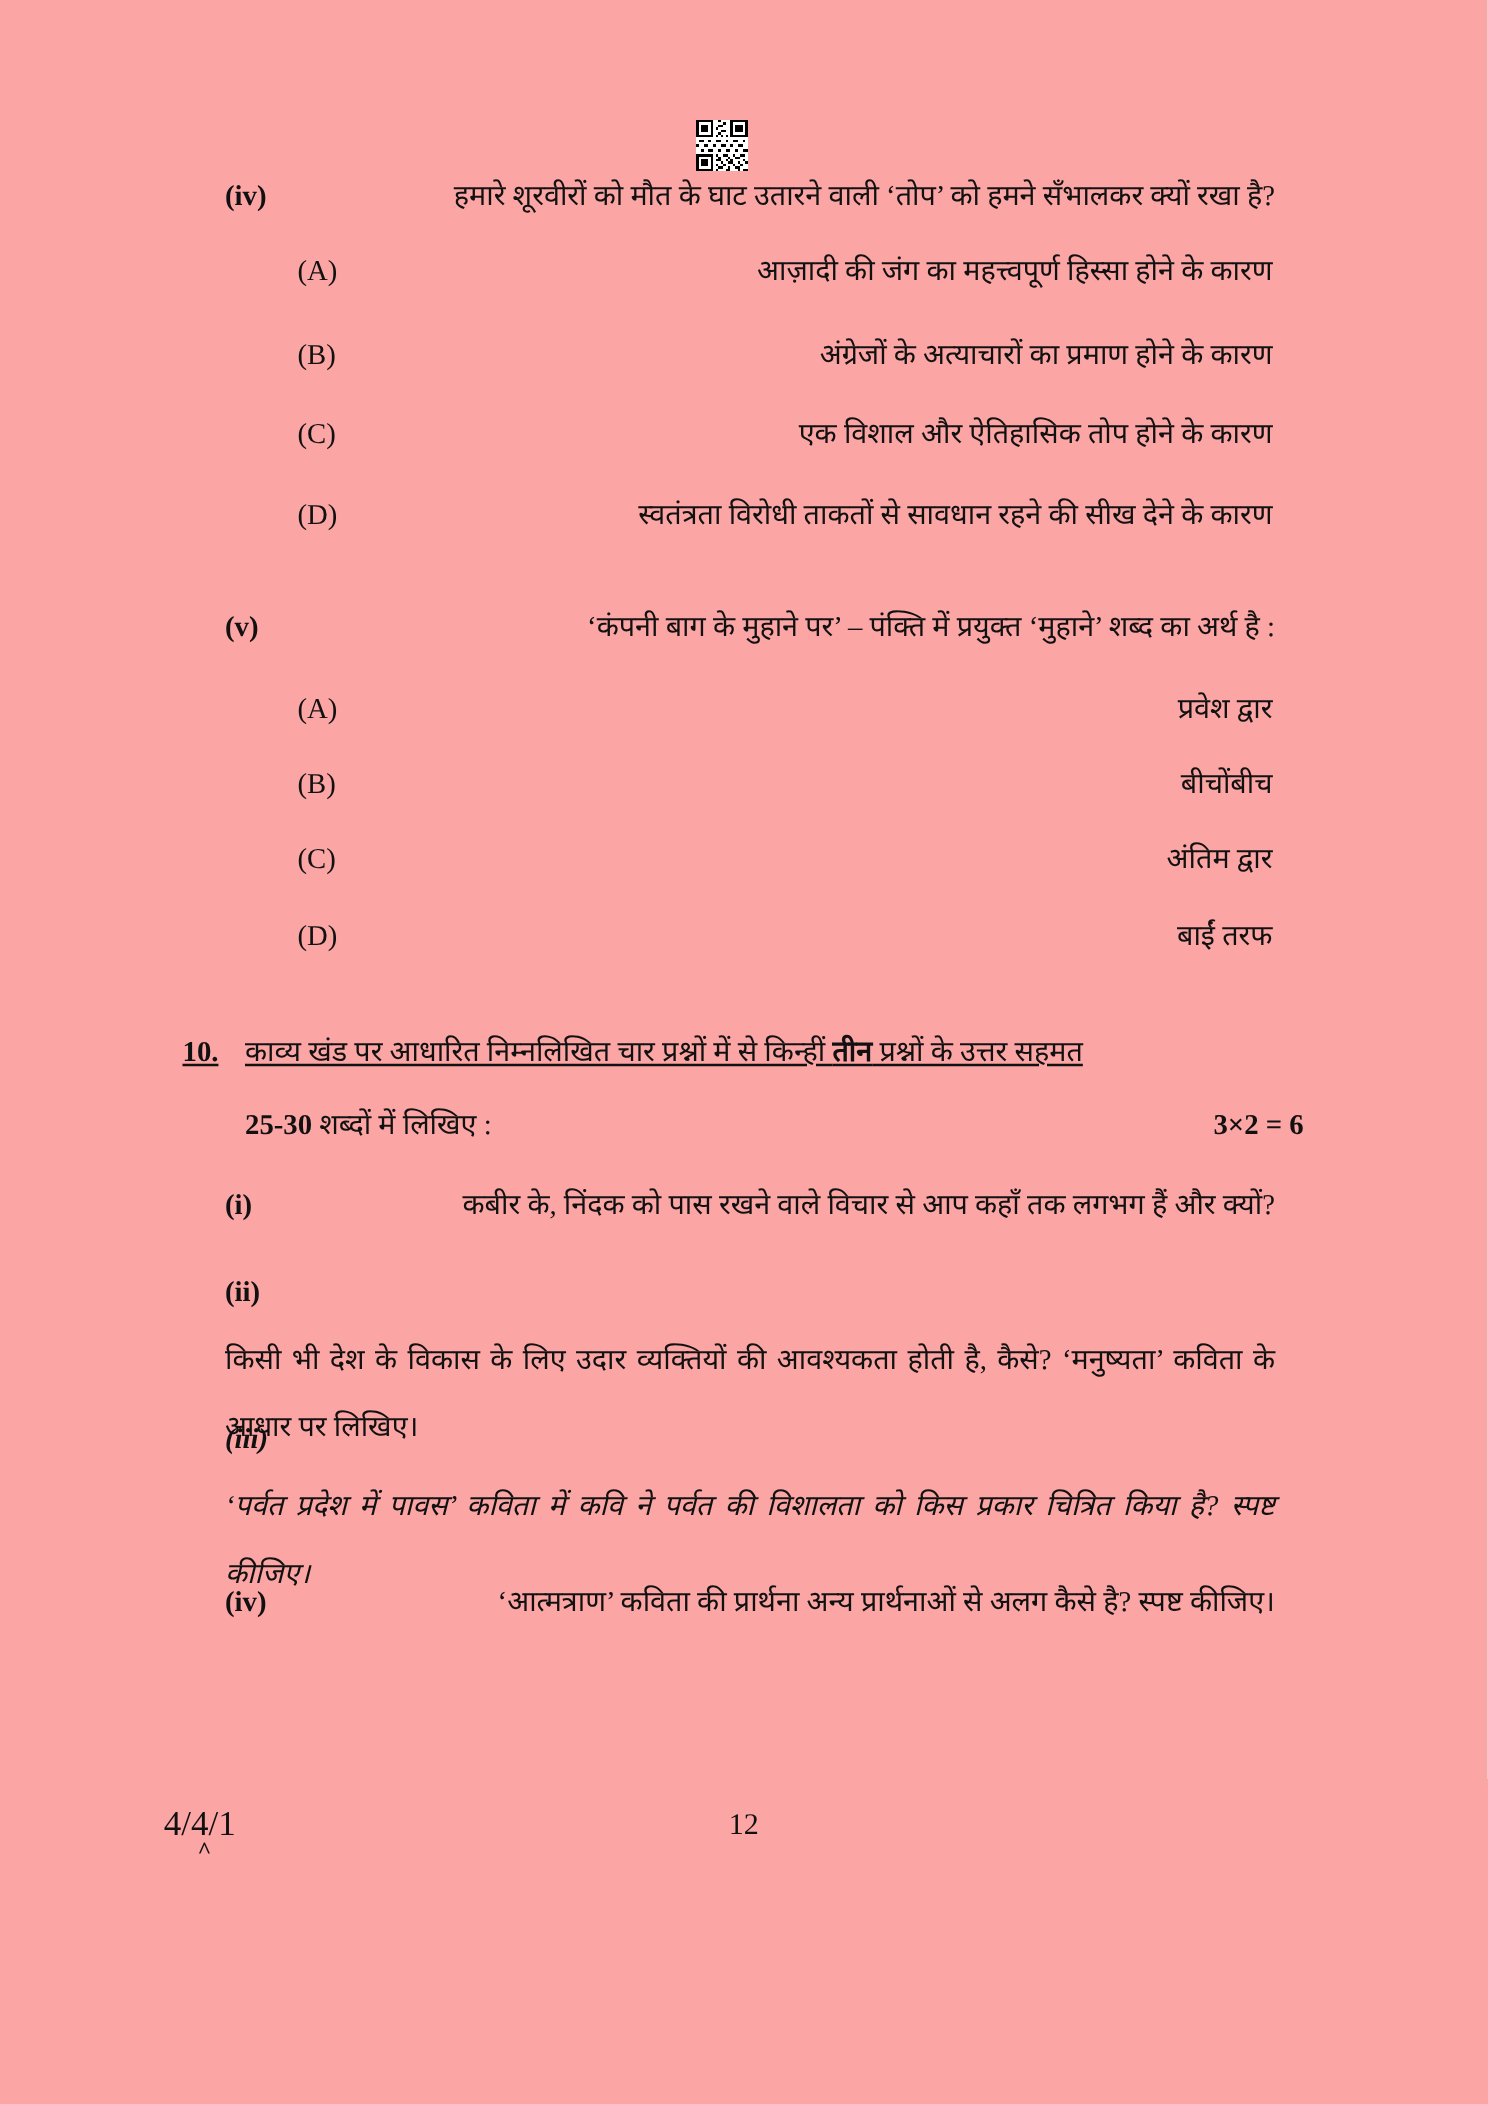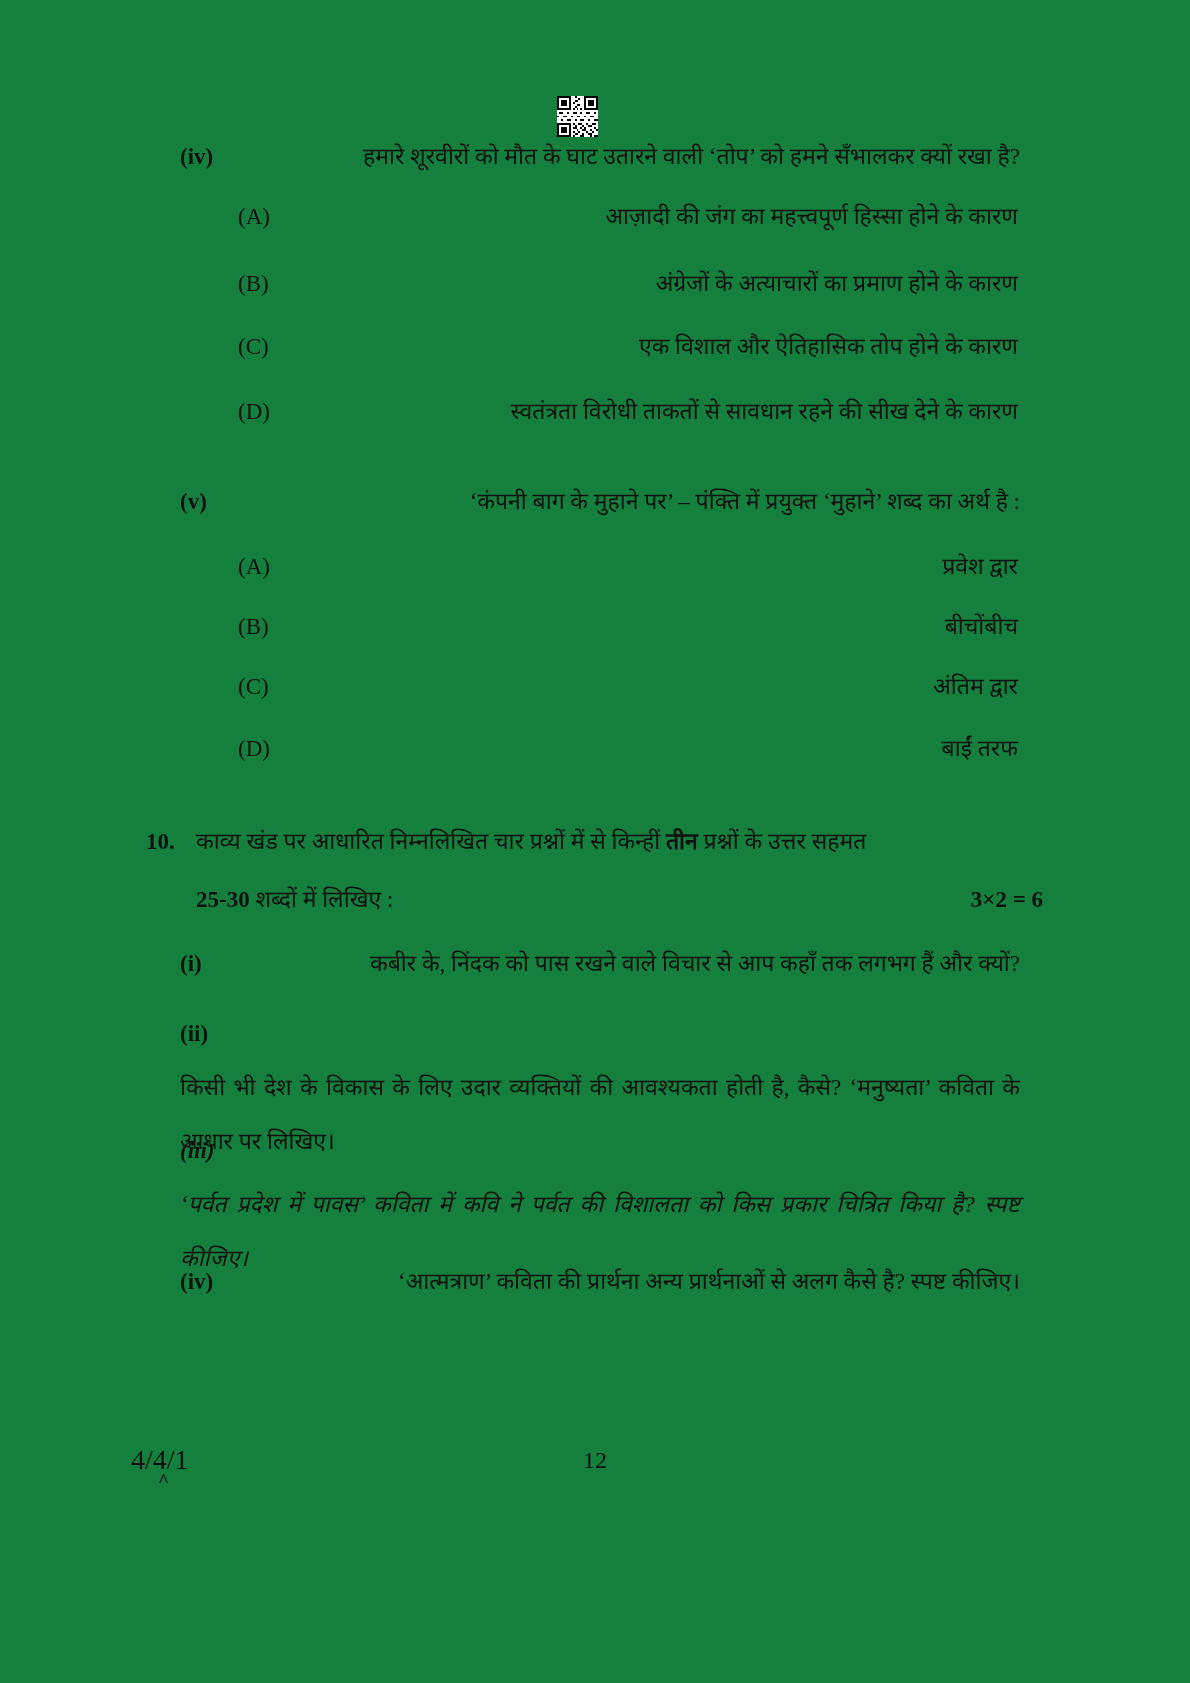--- a/index.html
+++ b/index.html
@@ -1,21 +1,21 @@
 <!DOCTYPE html>
 <html lang="hi"><head>
 <meta charset="utf-8">
 <style>
   html, body { margin: 0; padding: 0; background: #e8e8e8; }
   .sheet {
     position: relative;
     width: 1190px;
     height: 1683px;
     margin: 0 auto;
-    background: #15803d;
+    background: #fca5a5;
     font-family: "Liberation Serif", "DejaVu Serif", serif;
     color: #111111;
     font-size: 23px;
     overflow: hidden;
   }
   .row {
     position: absolute;
     display: flex;
     align-items: flex-start;
     line-height: 36px;
@@ -188,21 +188,21 @@
   </div>
   <div class="row" style="top:669px; left:238px; width:780px;">
     <span class="opt-label">(C)</span>
     <span class="qtext single">अंतिम द्वार</span>
   </div>
   <div class="row" style="top:731px; left:238px; width:780px;">
     <span class="opt-label">(D)</span>
     <span class="qtext single">बाईं तरफ</span>
   </div>
 
-  <div class="row" style="top:824px; left:146px; width:860px;">
+  <div class="row" style="top:824px; left:146px; width:860px;text-decoration:underline;">
     <span class="num-label">10.</span>
     <span class="qtext"><span>काव्य खंड पर आधारित निम्नलिखित चार प्रश्नों में से किन्हीं </span><span class="bold">तीन</span><span> प्रश्नों के उत्तर सहमत</span></span>
   </div>
 
   <div class="row" style="top:882px; left:196px; width:847px; justify-content:space-between;">
     <span><span class="bold">25-30</span><span> शब्दों में लिखिए :</span></span>
     <span class="marks">3×2 = 6</span>
   </div>
 
   <div class="row" style="top:946px; left:180px; width:840px;">

